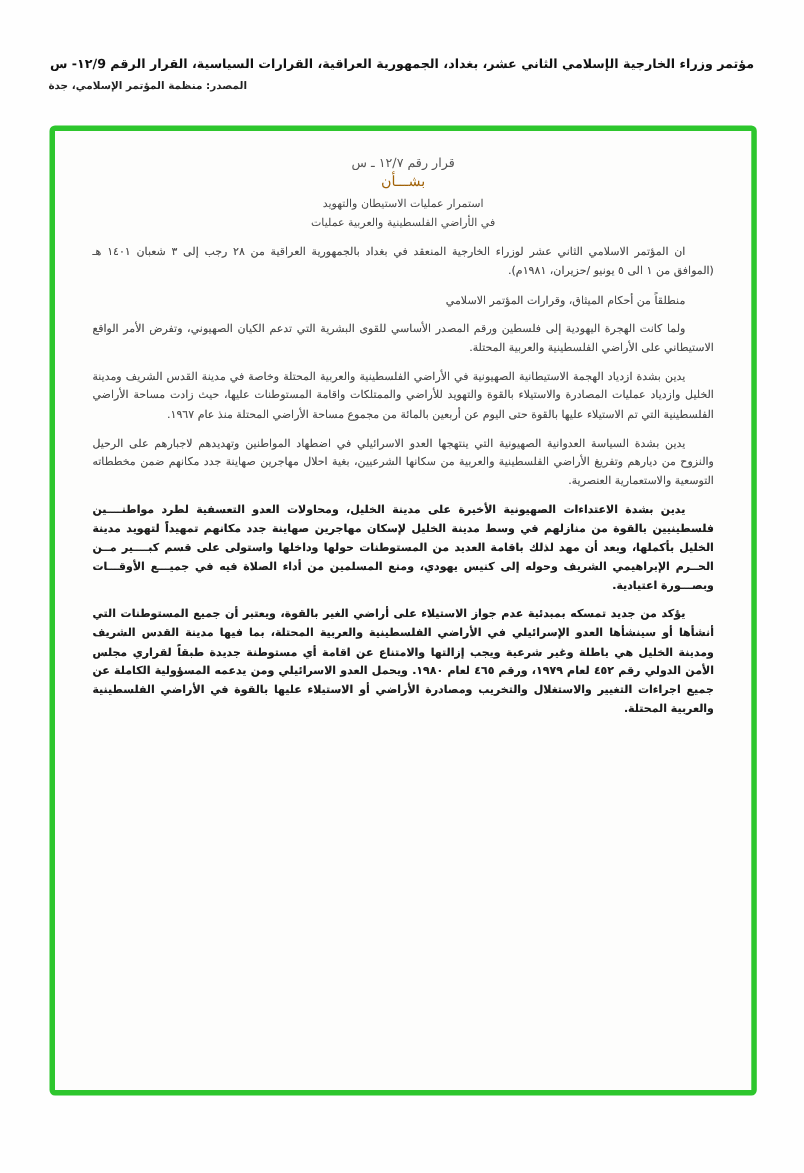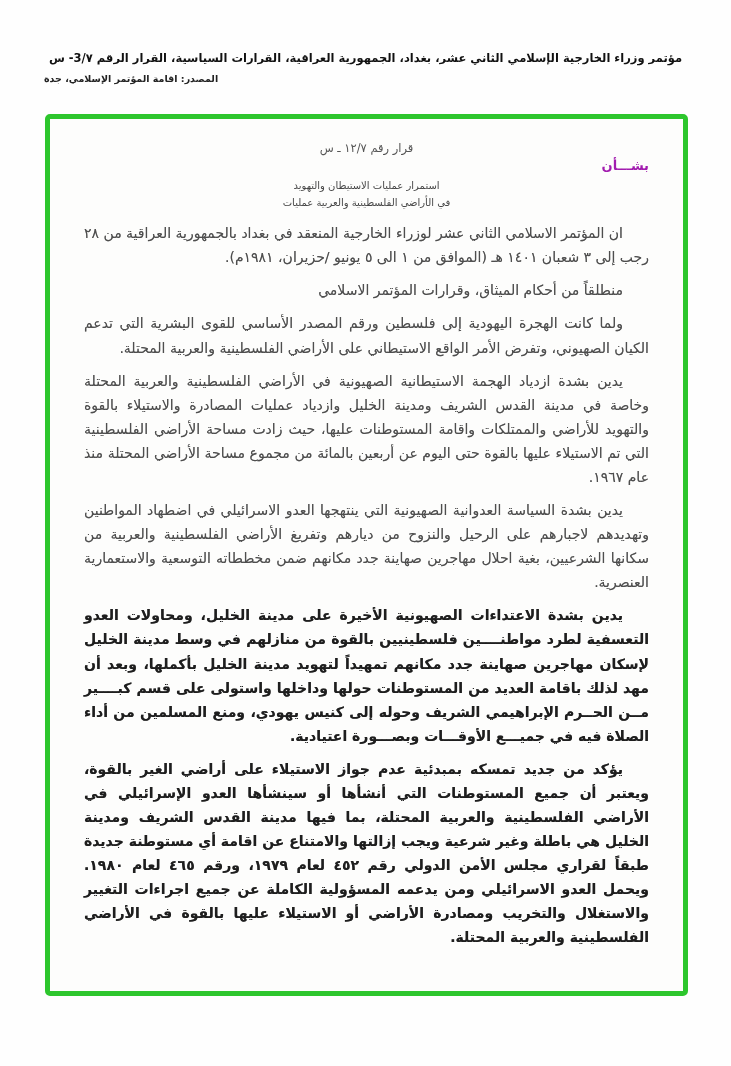--- a/index.html
+++ b/index.html
@@ -56,55 +56,54 @@
     margin-bottom: 10px;
   }
   .doc-title { color: #555; }
   .doc-title.t0 {
     font-size: 11.5px;
     letter-spacing: 1px;
     margin-bottom: 3px;
   }
   .doc-title.t1 {
     font-size: 13px;
-    font-weight: 700;
-    color: #a21caf;
+    font-weight: 400;
+    color: #a16207;
     margin-bottom: 4px;
-    text-align: right;
   }
   .doc-title.t2, .doc-title.t3 {
     font-size: 10px;
     letter-spacing: 1.5px;
     line-height: 1.7;
     color: #474747;
   }
   .para {
     margin: 9px 0;
-    font-size: 14px;
+    font-size: 10px;
     line-height: 1.72;
     text-align: justify;
     text-indent: 26px;
     color: #4e4e4e;
     text-shadow: 0 0 0.3px rgba(60,60,60,0.45);
   }
   .para.dark {
     color: #1e1e1e;
     font-weight: 700;
     text-shadow: 0 0 0.3px rgba(0,0,0,0.55);
   }
   .para.short { text-align: right; }
 </style>
 </head>
 <body>
 
 <div class="page">
 
   <div class="header">
-    <div class="header-line1">مؤتمر وزراء الخارجية الإسلامي الثاني عشر، بغداد، الجمهورية العراقية، القرارات السياسية، القرار الرقم 3/٧- س</div>
-    <div class="header-line2">المصدر: اقامة المؤتمر الإسلامي، جدة</div>
+    <div class="header-line1">مؤتمر وزراء الخارجية الإسلامي الثاني عشر، بغداد، الجمهورية العراقية، القرارات السياسية، القرار الرقم ١٢/9- س</div>
+    <div class="header-line2">المصدر: منظمة المؤتمر الإسلامي، جدة</div>
   </div>
 
   <div class="green-box" style="border-color: rgb(45, 198, 45);">
     <div class="doc-content">
 
       <div class="title-block">
         <div class="doc-title t0">قرار رقم ١٢/٧ ـ س</div>
         <div class="doc-title t1">بشـــأن</div>
         <div class="doc-title t2">استمرار عمليات الاستيطان والتهويد</div>
         <div class="doc-title t3">في الأراضي الفلسطينية والعربية عمليات</div>

